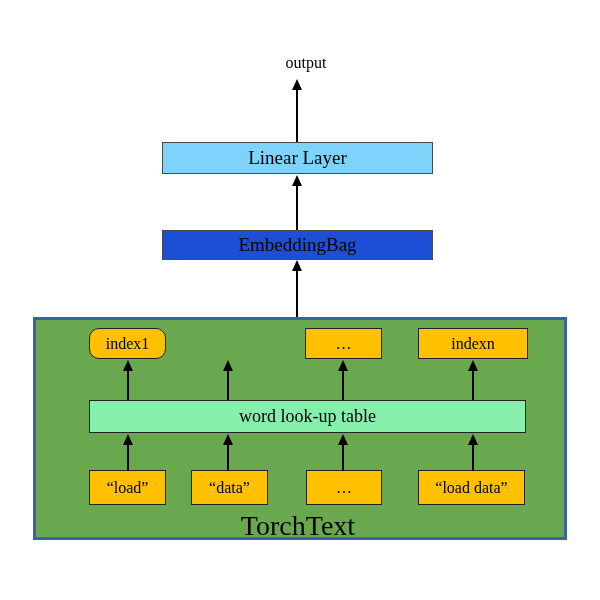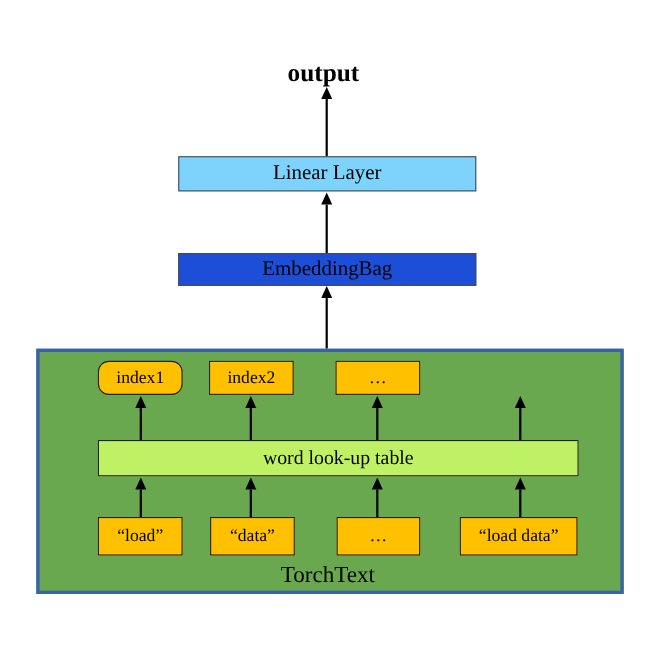--- a/index.html
+++ b/index.html
@@ -57,34 +57,33 @@
     background: #ffc000;
     border: 1.5px solid #222222;
     font-size: 16px;
   }
 
   .index-box { top: 328px; height: 31px; }
   .word-box  { top: 470px; height: 35px; }
 
   .lookup-box {
     left: 89px; top: 400px; width: 437px; height: 33px;
-    background: #bef264;
+    background: #86efac;
     border: 1.5px solid #222222;
     font-size: 18px;
   }
 
   .output-label {
-    left: 244px; top: 54px; width: 100px;
-    font-size: 23px;
-    font-weight: bold;
+    left: 256px; top: 54px; width: 100px;
+    font-size: 16px;
   }
 
   .torchtext-label {
     left: 198px; top: 510px; width: 200px;
-    font-size: 21px;
+    font-size: 28px;
   }
 
   .arrow-line {
     position: absolute;
     width: 2px;
     background: #000;
   }
 
   .arrow-head {
     position: absolute;
@@ -110,22 +109,22 @@
   <div class="arrow-line" style="left:296px; top:186px; height:44px;"></div>
 
   <div class="box embed-box">EmbeddingBag</div>
 
   <div class="arrow-head" style="left:291.5px; top:260px;"></div>
   <div class="arrow-line" style="left:296px; top:271px; height:46px;"></div>
 
   <div class="container-box"></div>
 
   <div class="box gold index-box" style="left:89px;  width:77px;border-radius:10px;">index1</div>
-  <div class="box gold index-box" style="left:190px; width:77px;">index2</div>
   <div class="box gold index-box" style="left:305px; width:77px;">…</div>
+  <div class="box gold index-box" style="left:418px; width:110px;">indexn</div>
 
   <div class="arrow-head" style="left:122.5px; top:360px;"></div>
   <div class="arrow-line" style="left:127px; top:371px; height:29px;"></div>
   <div class="arrow-head" style="left:222.5px; top:360px;"></div>
   <div class="arrow-line" style="left:227px; top:371px; height:29px;"></div>
   <div class="arrow-head" style="left:337.5px; top:360px;"></div>
   <div class="arrow-line" style="left:342px; top:371px; height:29px;"></div>
   <div class="arrow-head" style="left:467.5px; top:360px;"></div>
   <div class="arrow-line" style="left:472px; top:371px; height:29px;"></div>
 

